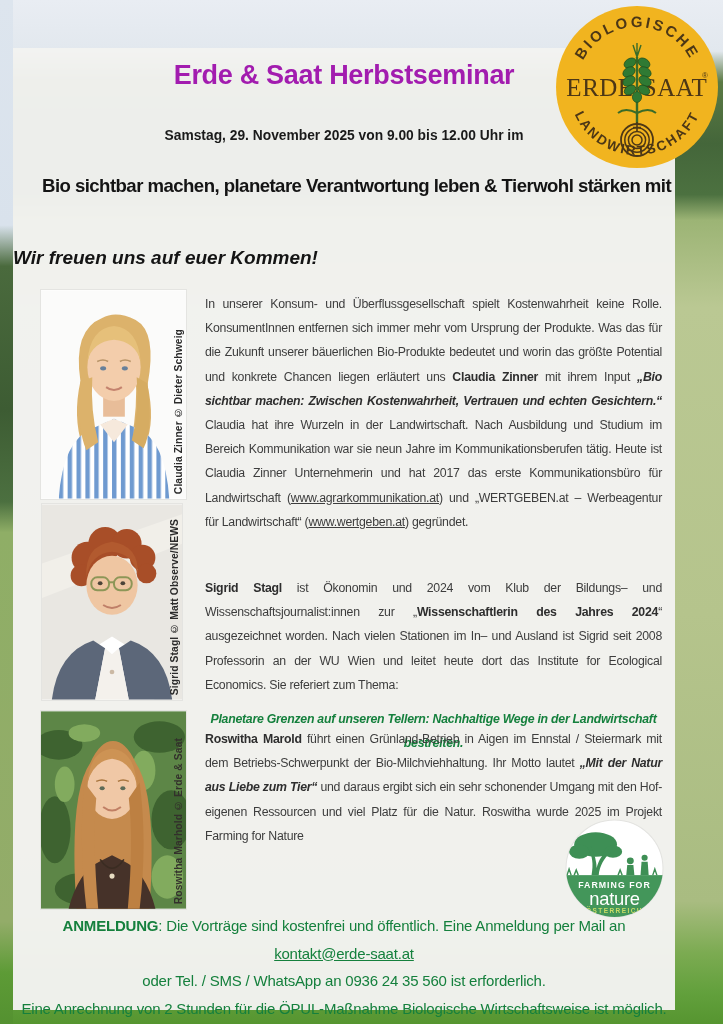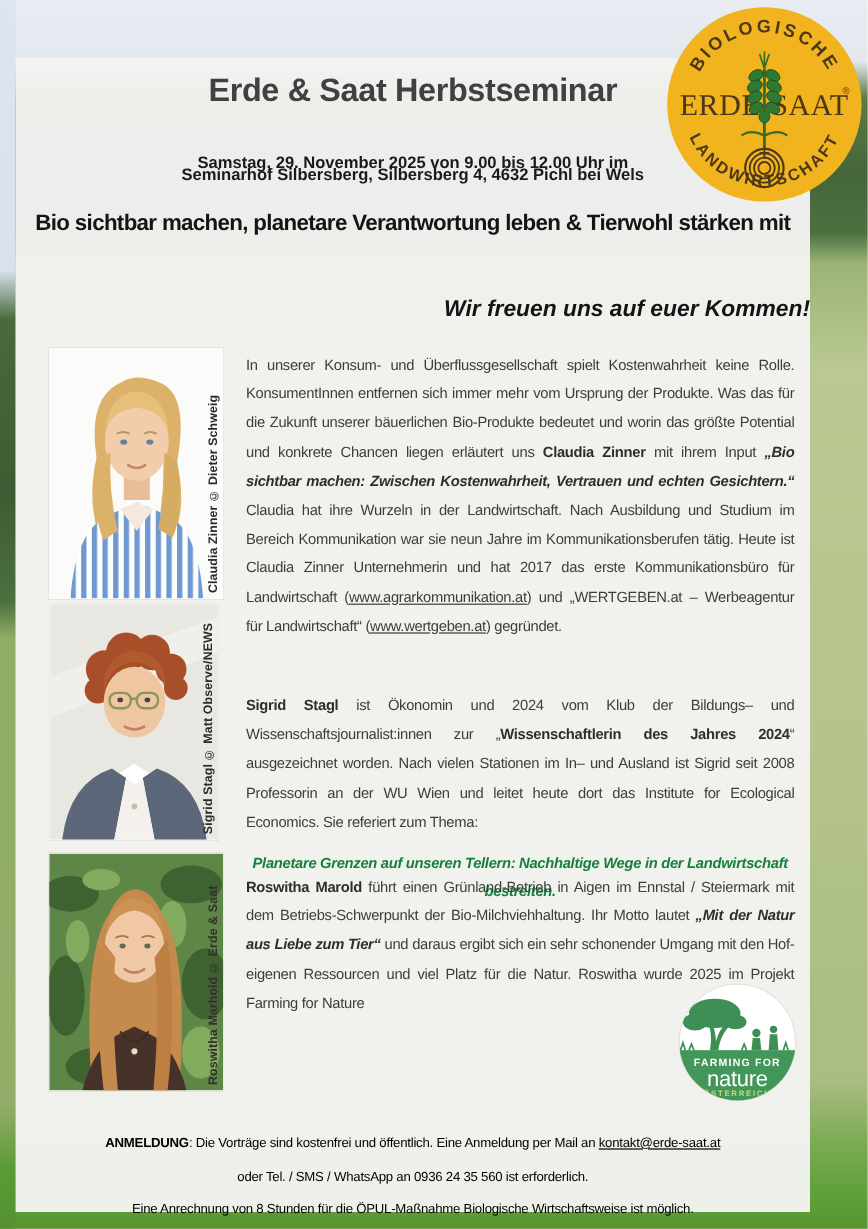--- a/index.html
+++ b/index.html
@@ -21,28 +21,28 @@
       #8fae66 52%, #93ac69 90%, #5d9b36 95%, #549130 100%);
     z-index:0;
   }
   .panel {
     position:absolute; left:13px; top:48px; width:662px; height:962px;
     background:rgba(243,243,241,0.97); z-index:1;
   }
   .abs { position:absolute; }
 
   .title { top:12px; left:0; width:100%; text-align:center;
-    font-size:27px; font-weight:700; color:#404040; letter-spacing:-0.3px; white-space:nowrap; }
+    font-size:27px; font-weight:700; color:#a21caf; letter-spacing:-0.3px; white-space:nowrap; }
   .dateline { left:0; width:100%; text-align:center;
     font-size:13.8px; font-weight:700; color:#1a1a1a; white-space:nowrap; }
   .date1 { top:80px; } .date2 { top:90px; }
-  .headline { top:121px; left:0; width:100%; text-align:center;
-    font-size:18.6px; font-weight:700; color:#141414; line-height:33px; letter-spacing:-0.55px; }
+  .headline { top:121px; left:0; width:100%; 
+    font-size:18.6px; font-weight:700; color:#141414; line-height:33px; letter-spacing:-0.55px;padding-left:29px; }
   .headline div { white-space:nowrap; }
-  .welcome { top:199px; left:0; width:100%; text-align:right;
+  .welcome { top:199px; left:0; width:100%; text-align:left;
     font-size:19px; font-weight:700; font-style:italic; color:#141414; }
 
   .photo { border:1px solid #e4e4e1; overflow:hidden; background:#fff; }
   .photo svg { display:block; width:100%; height:100%; }
   .p1 { left:27px; top:241px; width:147px; height:211px; }
   .p2 { left:28px; top:455px; width:142px; height:198px; }
   .p3 { left:27px; top:662px; width:147px; height:200px; }
   .vcap {
     position:absolute; right:2px; bottom:5px;
     writing-mode:vertical-rl; transform:rotate(180deg);
@@ -59,38 +59,37 @@
   .talk-title { margin-top:10px; font-weight:700; font-style:italic; color:#15803d; text-align:center; }
   .bio .b { font-weight:700; color:#2e2e2e; }
   .bio .i { font-style:italic; }
   .u { text-decoration:underline; }
   .bio3 { position:absolute; }
   .bio3-b { padding-right:114px; }
   .ffn-logo { position:absolute; top:92px; right:-2px; width:99px; height:99px;text-decoration:underline; }
   .ffn-logo svg { display:block; width:100%; height:100%; }
 
   .footer { top:864px; left:0; width:100%; text-align:center;
-    font-size:11px; letter-spacing:-0.2px; color:#000000; line-height:27.5px;margin-top:28px; }
+    font-size:15px; letter-spacing:-0.2px; color:#15803d; line-height:27.5px; }
   .footer .b { font-weight:700; }
 
   .es-logo { position:absolute; left:555px; top:5px; width:164px; height:164px; z-index:2; }
   .es-logo svg { display:block; width:100%; height:100%; }
   svg text { font-family:"Liberation Sans","DejaVu Sans",sans-serif; }
   .serif-text { font-family:"Liberation Serif","DejaVu Serif",serif; }
 </style>
 </head>
 <body>
 
 <div class="left-strip"></div>
 
 <div class="panel">
 
   <div class="abs title">Erde &amp; Saat Herbstseminar</div>
   <div class="abs dateline date1">Samstag, 29. November 2025 von 9.00 bis 12.00 Uhr im</div>
-  <div class="abs dateline date2">Seminarhof Silbersberg, Silbersberg 4, 4632 Pichl bei Wels</div>
   <div class="abs headline">
     <div>Bio sichtbar machen, planetare Verantwortung leben &amp; Tierwohl stärken mit</div>
   </div>
   <div class="abs welcome">Wir freuen uns auf euer Kommen!</div>
 
   <div class="abs photo p1">
     <svg viewBox="0 0 147 211">
       <rect width="147" height="211" fill="#fbfbfa"></rect>
       <defs>
         <pattern id="stripes" width="9" height="9" patternUnits="userSpaceOnUse">
@@ -209,21 +208,21 @@
           <text x="48.5" y="84" text-anchor="middle" font-size="18" fill="#ffffff">nature</text>
           <text x="48.5" y="92.5" text-anchor="middle" font-size="6.4" font-weight="700" letter-spacing="1.4" fill="#C9DC66">ÖSTERREICH</text>
         </g>
       </svg>
     </div>
   </div>
 
   <div class="abs footer">
     <div><span class="b">ANMELDUNG</span><span>: Die Vorträge sind kostenfrei und öffentlich. Eine Anmeldung per Mail an </span><span class="u">kontakt@erde-saat.at</span></div>
     <div>oder Tel. / SMS / WhatsApp an 0936 24 35 560 ist erforderlich.</div>
-    <div>Eine Anrechnung von 8 Stunden für die ÖPUL-Maßnahme Biologische Wirtschaftsweise ist möglich.</div>
+    <div>Eine Anrechnung von 2 Stunden für die ÖPUL-Maßnahme Biologische Wirtschaftsweise ist möglich.</div>
   </div>
 </div>
 
 <div class="es-logo">
   <svg viewBox="0 0 164 164">
     <defs>
       <path id="arcTop" d="M 22,82 A 60,60 0 0 1 142,82"></path>
       <path id="arcBottom" d="M 14,82 A 68,68 0 0 0 150,82"></path>
     </defs>
     <circle cx="82" cy="82" r="81" fill="#F1B41F"></circle>

